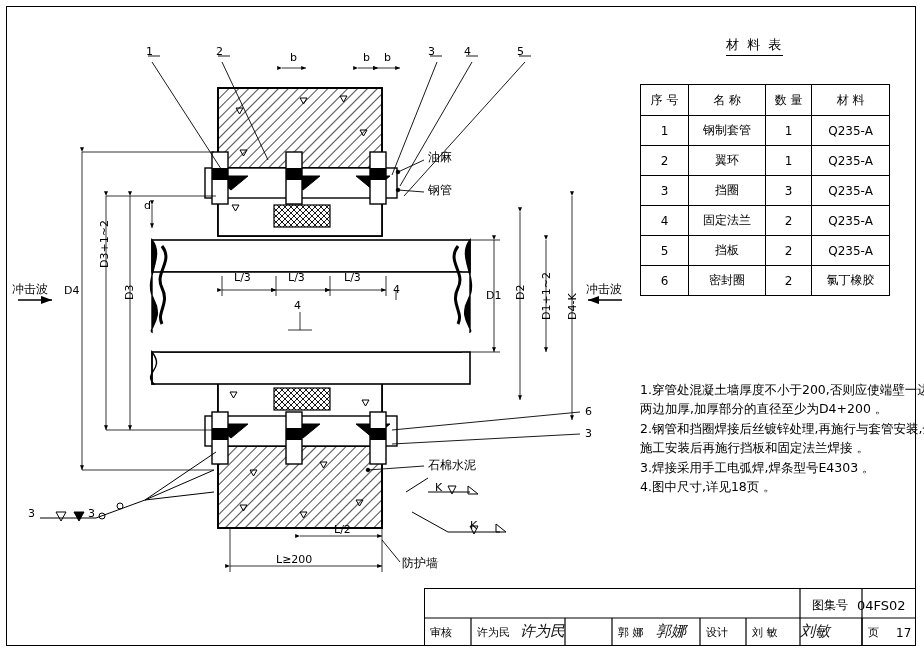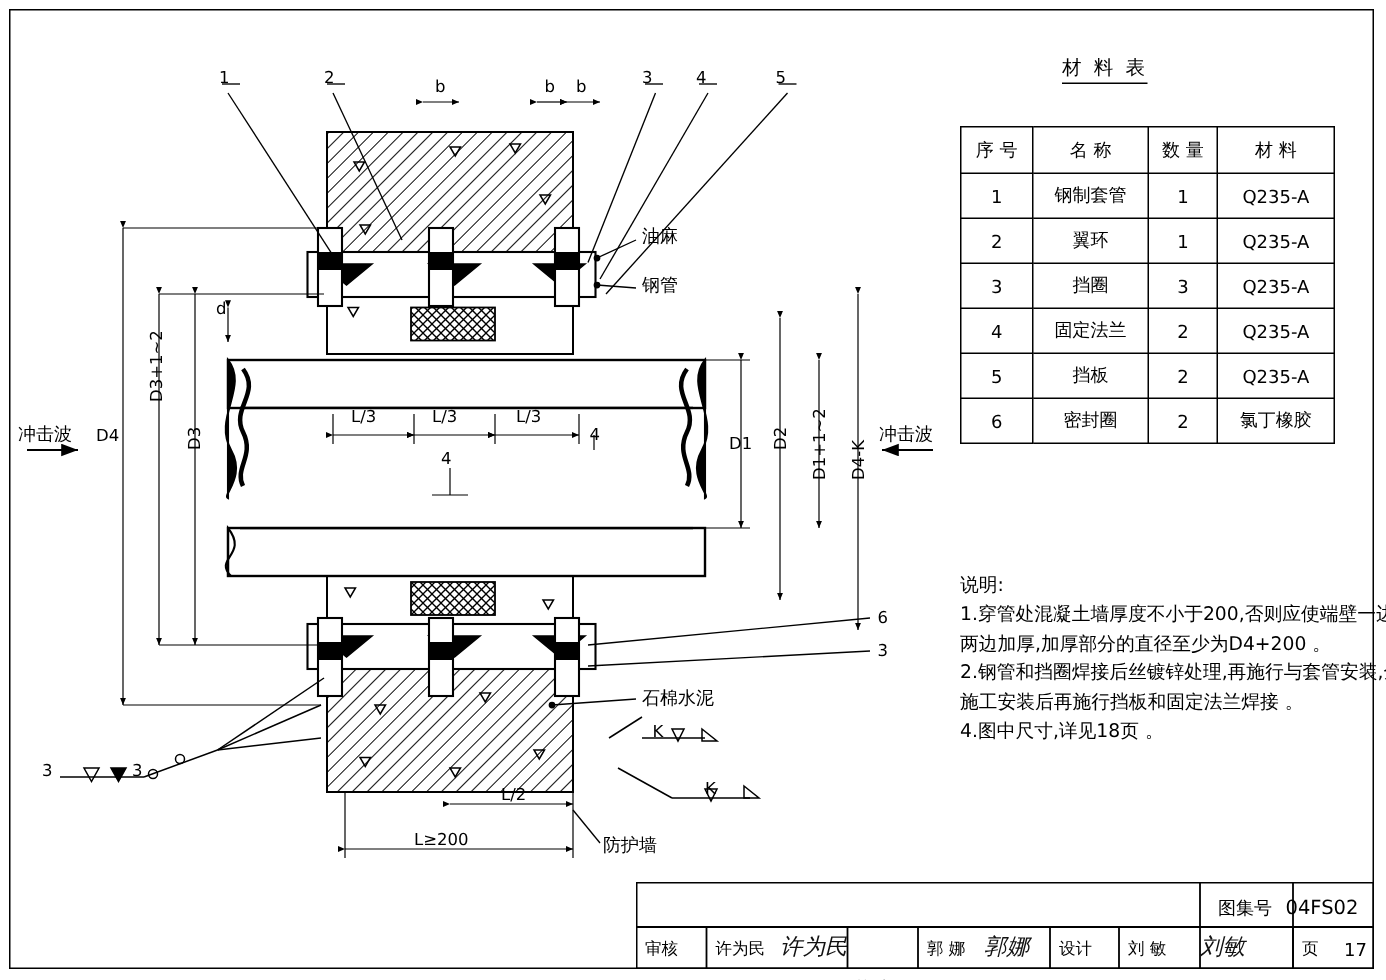--- a/index.html
+++ b/index.html
@@ -289,21 +289,21 @@
   <div class="lbl-cn" style="left:586px;top:282px;">冲击波</div>
 
   <div class="lbl" style="left:585px;top:406px;">6</div>
   <div class="lbl" style="left:585px;top:428px;">3</div>
 
   <div class="lbl" style="left:435px;top:482px;">K</div>
   <div class="lbl" style="left:470px;top:520px;">K</div>
   <div class="lbl" style="left:28px;top:508px;">3</div>
   <div class="lbl" style="left:88px;top:508px;">3</div>
 
-  <div class="mat-title" style="left:708px;top:36px;">材 料 表</div>
+  <div class="mat-title" style="left:726px;top:36px;">材 料 表</div>
   <table class="tbl" style="left:640px;top:84px;width:250px;">
     <thead>
       <tr>
         <th style="width:48px;height:30px;">序 号</th>
         <th style="width:78px;">名 称</th>
         <th style="width:46px;">数 量</th>
         <th style="width:78px;">材 料</th>
       </tr>
     </thead>
     <tbody>
@@ -340,25 +340,25 @@
       <tr>
         <td style="height:29px;">6</td>
         <td>密封圈</td>
         <td>2</td>
         <td>氯丁橡胶</td>
       </tr>
     </tbody>
   </table>
 
   <div class="notes" style="left:640px;top:380px;width:276px;">
-    <div>说明:</div>
     <div>1.穿管处混凝土墙厚度不小于200,否则应使端壁一边或</div>
     <div>   两边加厚,加厚部分的直径至少为D4+200 。</div>
     <div>2.钢管和挡圈焊接后丝镀锌处理,再施行与套管安装,全部</div>
     <div>   施工安装后再施行挡板和固定法兰焊接 。</div>
+    <div>3.焊接采用手工电弧焊,焊条型号E4303 。</div>
     <div>4.图中尺寸,详见18页 。</div>
   </div>
 
   <div class="tb" style="left:424px;top:588px;width:492px;height:58px;"></div>
   <svg width="924" height="653" style="pointer-events:none;">
     <g stroke="#000" stroke-width="1.2" fill="none">
       <line x1="424" y1="618" x2="916" y2="618"></line>
       <line x1="800" y1="588" x2="800" y2="646"></line>
       <line x1="862" y1="588" x2="862" y2="646"></line>
       <line x1="862" y1="618" x2="862" y2="646"></line>

